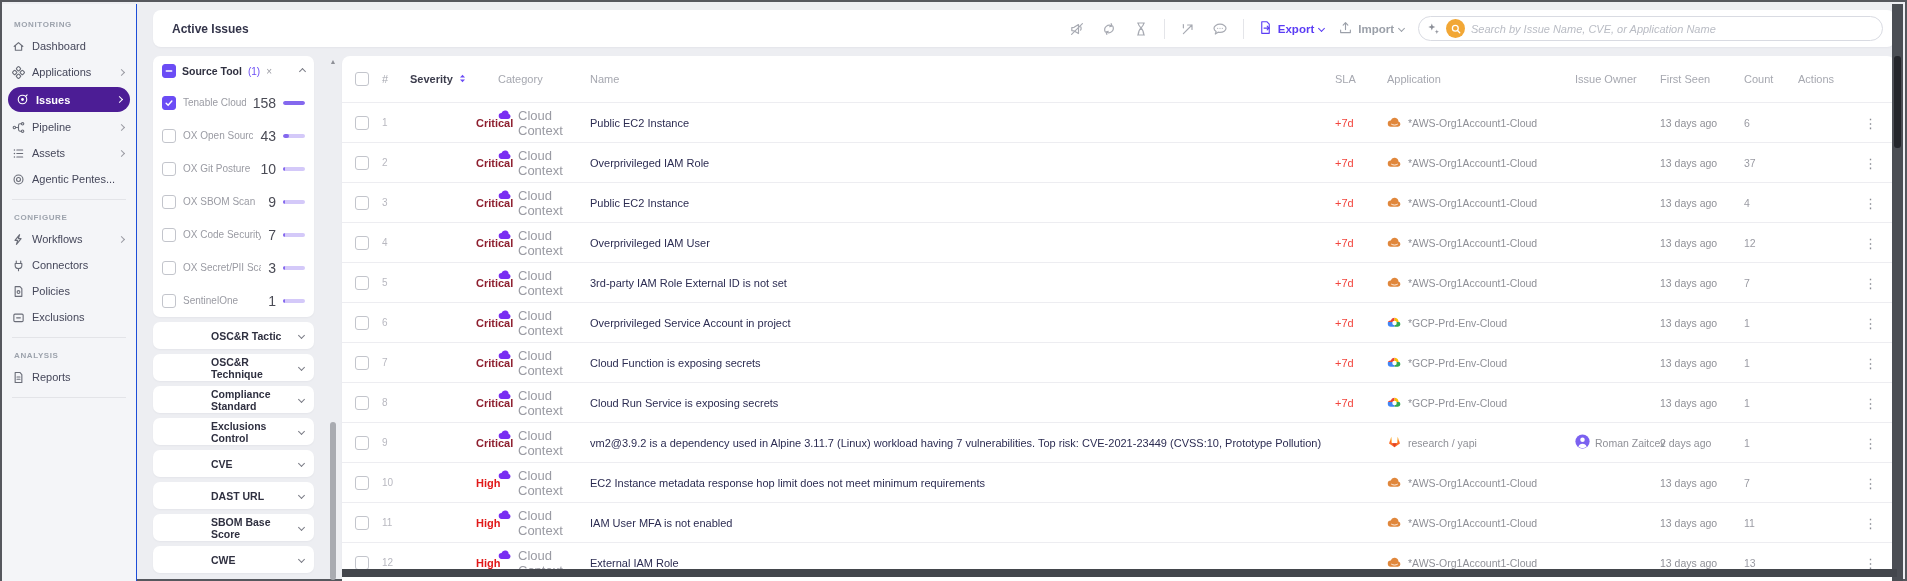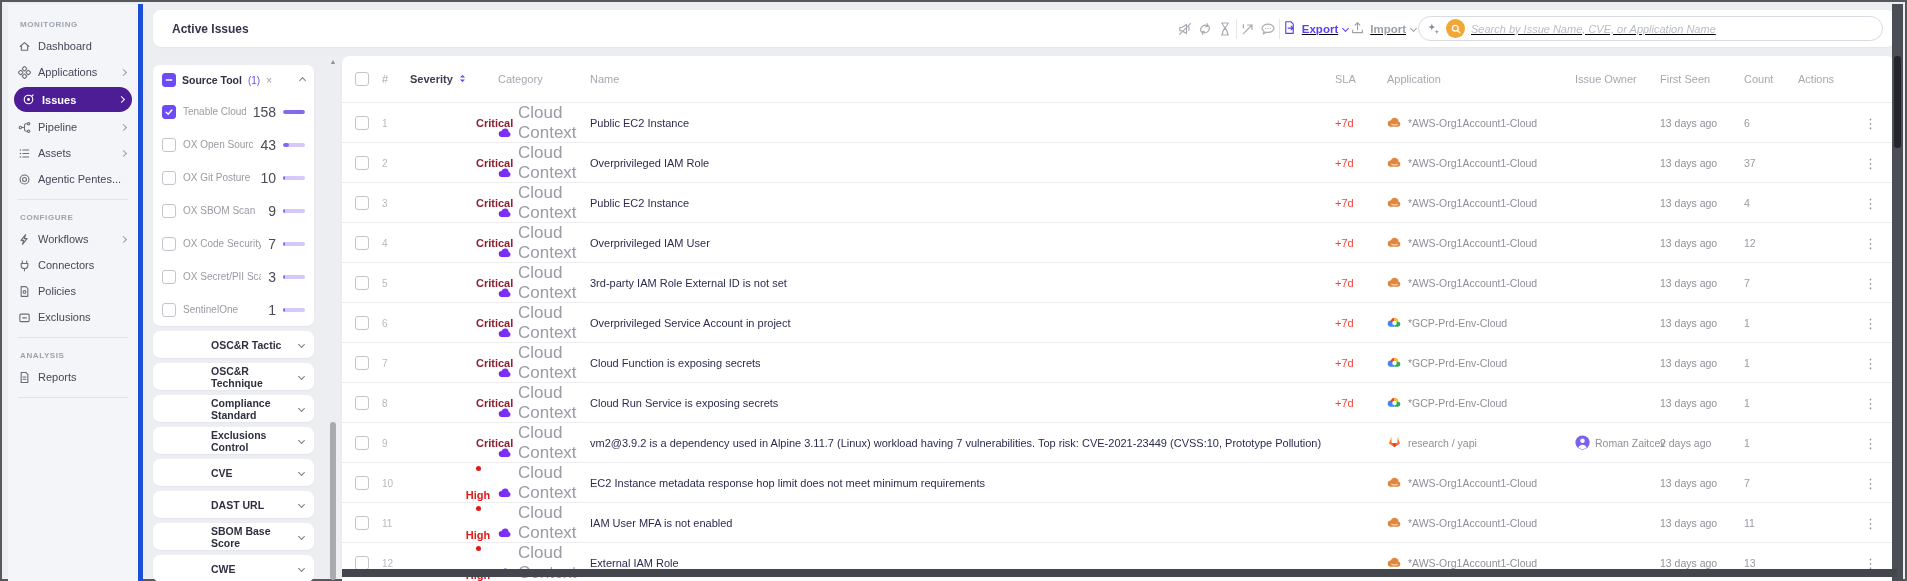--- a/index.html
+++ b/index.html
@@ -1,59 +1,59 @@
 <!DOCTYPE html>
 <html><head>
 <meta charset="utf-8">
 <style>
   * { margin:0; padding:0; box-sizing:border-box; }
   html,body { width:1907px; height:581px; overflow:hidden; font-family:"Liberation Sans", sans-serif; background:#edeef2; }
   .frame { position:absolute; inset:0; border:2px solid #56585e; background:#edeef2; }
 
   
-  .sidebar { position:absolute; left:6px; top:2px; width:135px; height:577px; background:#f4f5f8; border-right:5px solid #1d4ed8; padding-top:10px; }
+  .sidebar { position:absolute; left:0; top:2px; width:135px; height:577px; background:#f4f5f8; border-right:1px solid #1d4ed8; padding-top:10px; }
   .side-section-label { font-size:8px; font-weight:bold; letter-spacing:.6px; color:#9da3ad; padding:6px 12px 4px; }
   .side-item { display:flex; align-items:center; gap:7px; height:26px; padding:0 10px; color:#45475a; font-size:11px; cursor:pointer; position:relative; }
   .side-item .sicon { width:13px; height:13px; color:#6a6d78; display:flex; }
   .side-item .sicon svg { width:13px; height:13px; }
   .side-item .chev-right { position:absolute; right:12px; color:#9a9ba3; }
   .side-item.active { background:#4c1d95; border-radius:14px; margin:2px 6px; color:#fff; font-weight:bold; height:25px; padding:0 8px; }
   .side-item.active .sicon { color:#fff; }
   .side-item.active .chev-right { color:#fff; right:8px; }
   .side-divider { height:1px; background:#e3e4e8; margin:7px 10px; }
 
   .chev { display:inline-block; width:5px; height:5px; border-right:1.5px solid currentColor; border-bottom:1.5px solid currentColor; }
   .chev-right { transform:rotate(-45deg); }
   .chev-down { transform:rotate(45deg); }
   .chev-up { transform:rotate(-135deg); }
 
   
   .header-card { position:absolute; left:151px; top:8px; width:1742px; height:37px; background:#fff; border-radius:8px; display:flex; align-items:center; padding:11px 12px; box-shadow:0 1px 2px rgba(30,30,60,.04); }
   .title-wrap { display:flex; align-items:center; gap:7px; }
   .page-title { font-size:12px; font-weight:bold; color:#33344a; }
-  .toolbar { margin-left:auto; display:flex; align-items:center; gap:2px;text-decoration:underline; }
+  .toolbar { margin-left:auto; display:flex; align-items:center; gap:14px; }
   .tbtn { width:18px; height:18px; color:#a8abb3; display:flex; align-items:center; justify-content:center; cursor:pointer; }
   .tbtn svg { width:16px; height:16px; }
   .vdiv { width:1px; height:20px; background:#e4e5e9; }
   .export-btn { display:flex; align-items:center; gap:5px; color:#5b3df5; font-size:11.5px; font-weight:bold; cursor:pointer; }
   .export-btn svg { width:15px; height:15px; }
   .import-btn { display:flex; align-items:center; gap:5px; color:#9ba0a9; font-size:11.5px; font-weight:bold; cursor:pointer; }
   .import-btn svg { width:15px; height:15px; }
   .search-pill { display:flex; align-items:center; gap:6px; width:465px; height:25px; border:1px solid #d9dbe2; border-radius:14px; padding:0 4px 0 8px; background:#fff; }
   .search-pill .sparkle { color:#8b8e97; display:flex; }
   .search-pill .sparkle svg { width:13px; height:13px; }
   .search-ball { width:19px; height:19px; border-radius:50%; background:#f2a735; display:flex; align-items:center; justify-content:center; flex:none; }
   .search-ball svg { width:12px; height:12px; }
   .search-pill input { border:none; outline:none; flex:1; font-size:11px; font-style:italic; color:#5a5c66; font-family:"Liberation Sans",sans-serif; }
   .search-pill input::placeholder { color:#b9bcc4; }
 
   
   .filter-col { position:absolute; left:151px; top:54px; width:161px; }
   .filter-card { background:#fff; border-radius:7px; margin-bottom:5px; box-shadow:0 1px 2px rgba(30,30,60,.04); }
-  .ft-head { display:flex; align-items:center; gap:6px; height:30px; padding:8px 9px; cursor:pointer;margin-top:9px; }
+  .ft-head { display:flex; align-items:center; gap:6px; height:30px; padding:8px 9px; cursor:pointer; }
   .ft-title { font-size:10.5px; font-weight:bold; color:#2f3040; }
   .ft-badge { font-size:10px; color:#6b4cf5; }
   .ft-x { font-size:10px; color:#9a9ba3; cursor:pointer; }
   .ft-head .chev { margin-left:auto; color:#7a7c86; }
   .ft-item { display:flex; align-items:center; gap:7px; height:33px; padding:0 9px; }
   .ft-item .lbl { font-size:10px; color:#9a9ba3; flex:1; white-space:nowrap; overflow:hidden; }
   .ft-item .cnt { font-size:14px; color:#4a4b55;text-align:center; }
   .bar { width:22px; height:4px; border-radius:2px; background:#d4c9f9; overflow:hidden; flex:none; }
   .bar i { display:block; height:100%; background:#8468ee; border-radius:2px; }
   .cbx { width:14px; height:14px; border:1.5px solid #c3c5cc; border-radius:3px; background:#fff; flex:none; display:flex; align-items:center; justify-content:center; cursor:pointer; }
@@ -71,24 +71,24 @@
   
   .table-card { position:absolute; left:340px; top:54px; width:1553px; height:527px; background:#fff; border-radius:8px 8px 0 0; overflow:hidden; box-shadow:0 1px 2px rgba(30,30,60,.04); }
   .trow { display:grid; grid-template-columns:40px 28px 88px 92px 1fr 42px 198px 85px 76px 52px 107px; align-items:center; height:40px; border-top:1px solid #ededf1; }
   .trow.thead { height:46px; border-top:none; }
   .th { font-size:11px; color:#a6a8b0; }
   .cell-sel { display:flex; justify-content:center; }
   .cell-num { font-size:10px; color:#b8b8c0; }
   .sev { display:flex; align-items:center; gap:18px; font-size:11px; font-weight:bold;margin-left:48px; }
   .sev .dot { width:5px; height:5px; border-radius:50%; background:currentColor; }
   .sev-critical { color:#8e1f2f; }
-  .sev-high { color:#e11919;flex-direction:column; }
+  .sev-high { color:#e11919; }
   .th-sev { display:flex; align-items:center; gap:4px; color:#3c3d4d; font-weight:bold; }
   .th-sev svg { width:11px; height:11px; }
-  .cat { display:flex; align-items:flex-end; gap:6px; font-size:17px; color:#9a9ba3; }
+  .cat { display:flex; align-items:flex-start; gap:6px; font-size:13px; color:#9a9ba3; }
   .cat svg { width:14px; height:11px; }
   .cell-name { font-size:11px; color:#2c2c52; white-space:nowrap; overflow:hidden; text-overflow:ellipsis; padding-right:10px; }
   .cell-sla { font-size:11px; color:#f2453d; text-align:left; padding-right:8px; }
   .app { display:flex; align-items:center; gap:6px; font-size:10.5px; color:#8f9097; padding-left:10px; white-space:nowrap; overflow:hidden; }
   .app svg { width:15px; height:12px; flex:none; }
   .owner { display:flex; align-items:center; gap:5px; font-size:10.5px; color:#8f9097; white-space:nowrap; }
   .owner svg { width:15px; height:15px; flex:none; }
   .cell-seen { font-size:10.5px; color:#8f9097; }
   .cell-count { font-size:10.5px; color:#9a9ba3; padding-left:8px; }
   .cell-actions { text-align:right; padding-right:18px; }

